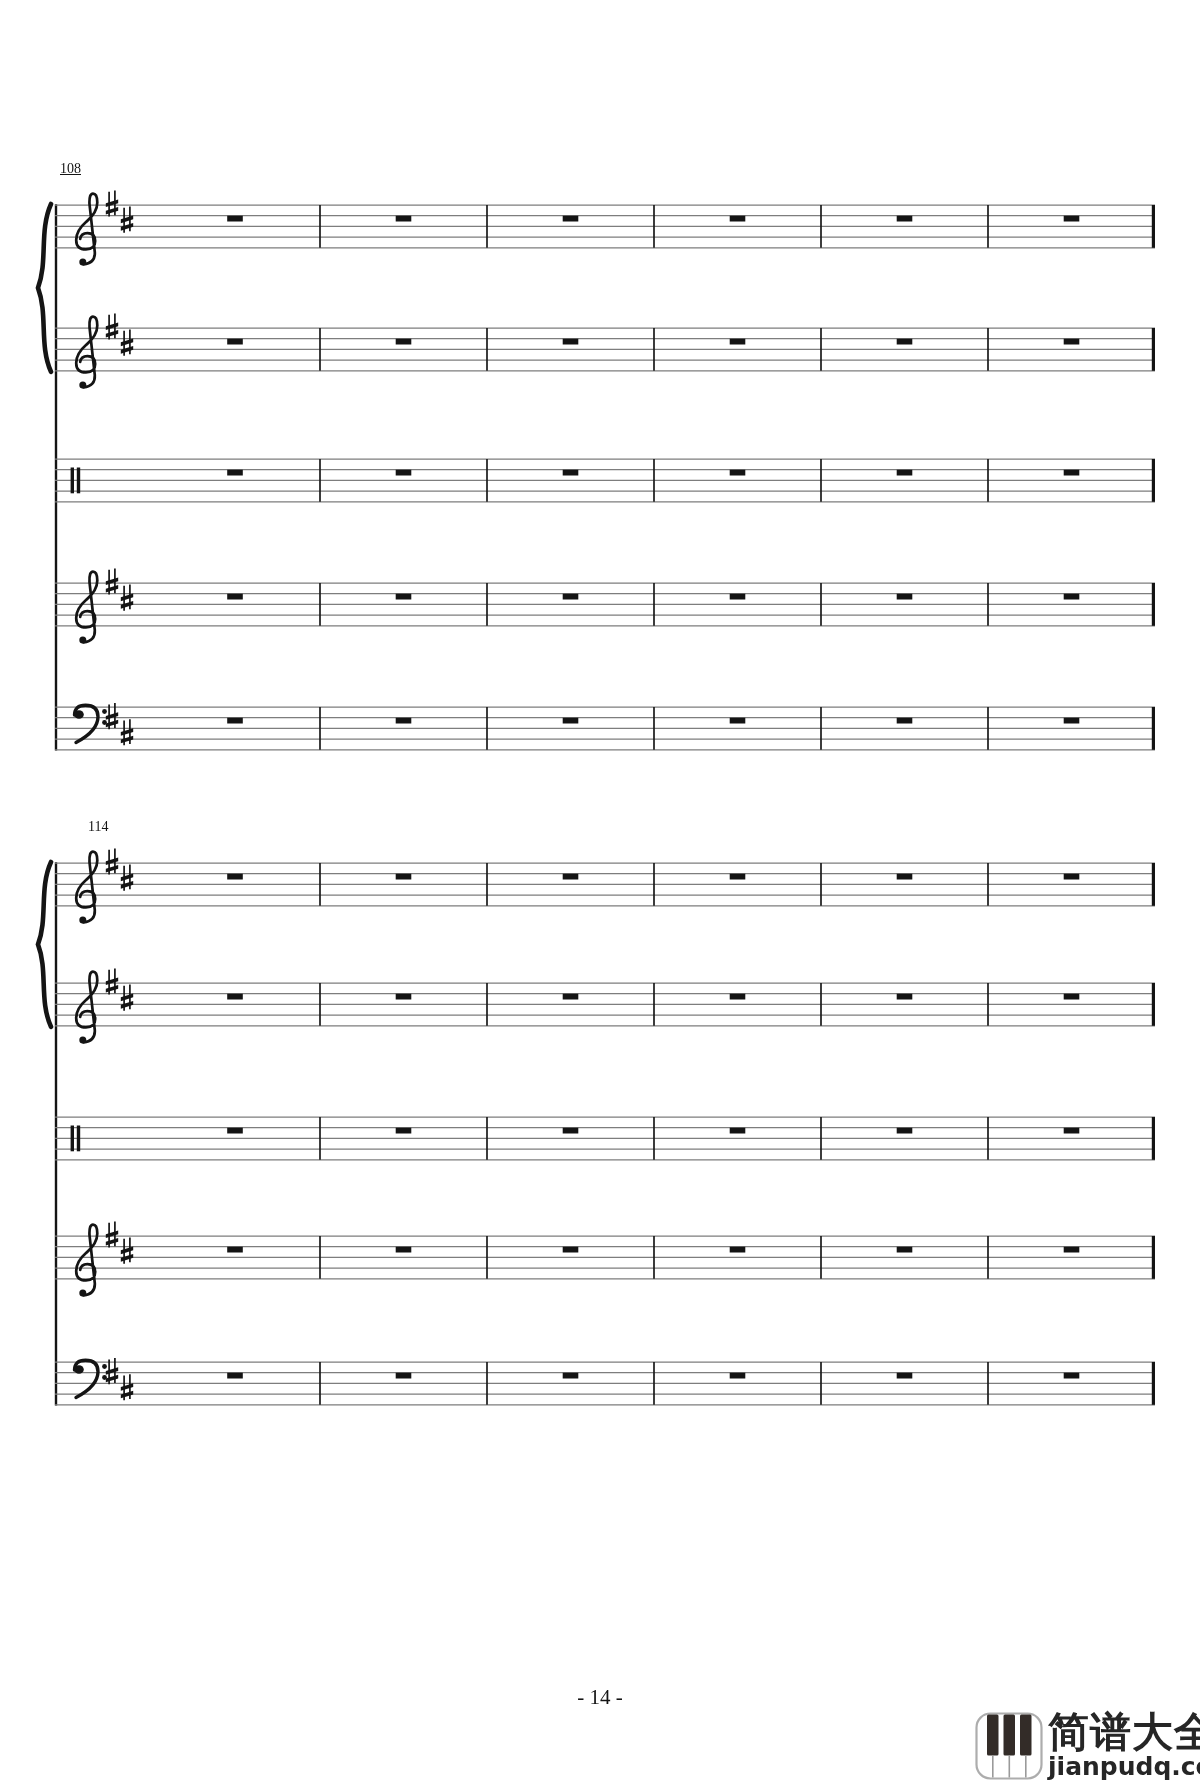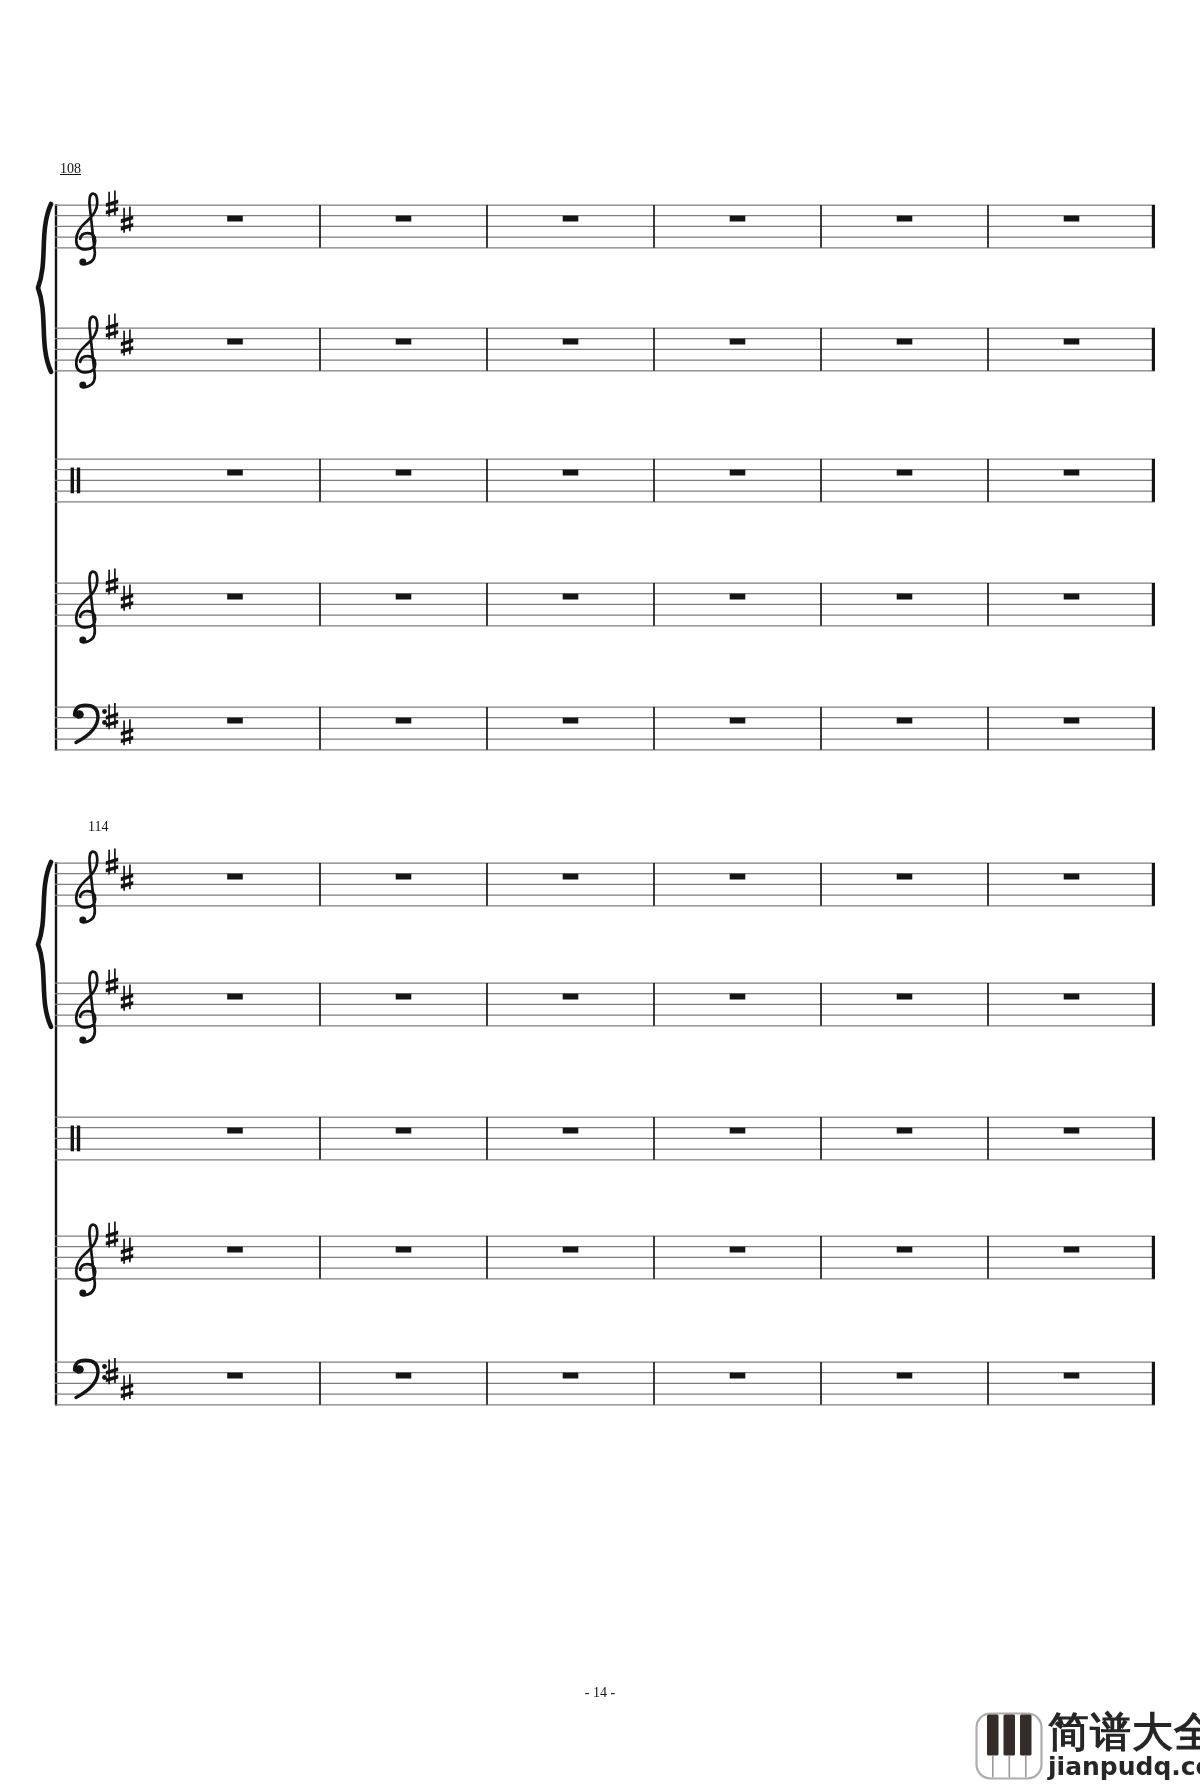--- a/index.html
+++ b/index.html
@@ -16,21 +16,21 @@
     font-size:14px;
     color:#141414;
     font-family:"Liberation Serif", serif;
   }
   #measure-number-sys1{top:161px;text-decoration:underline;}
   #measure-number-sys2{top:819px;margin-left:28px;}
   #page-number{
     position:absolute;
     top:1685px;left:0;right:0;
     text-align:center;
-    font-size:14px;
+    font-size:21px;
     color:#141414;
     font-family:"Liberation Serif", serif;
   }
   #score-svg{position:absolute;top:0;left:0;}
   #watermark{
     position:absolute;
     top:1712px;left:975px;
     display:flex;
     align-items:flex-start;
   }

